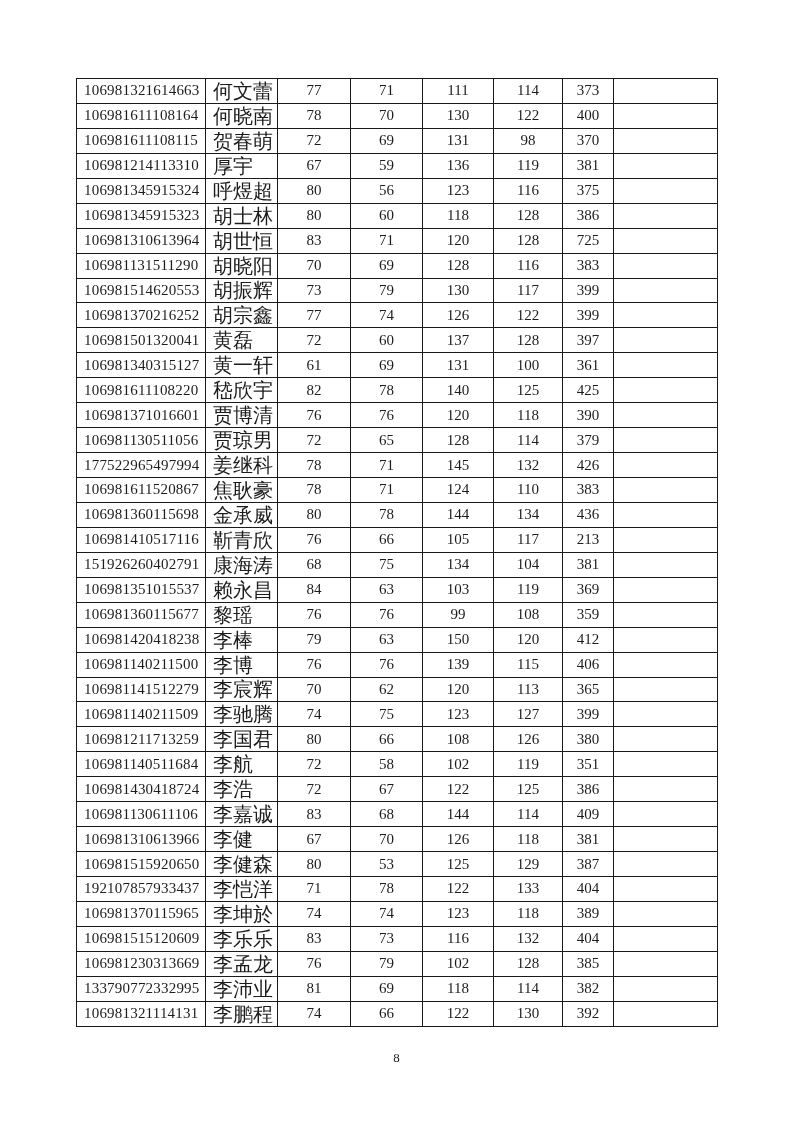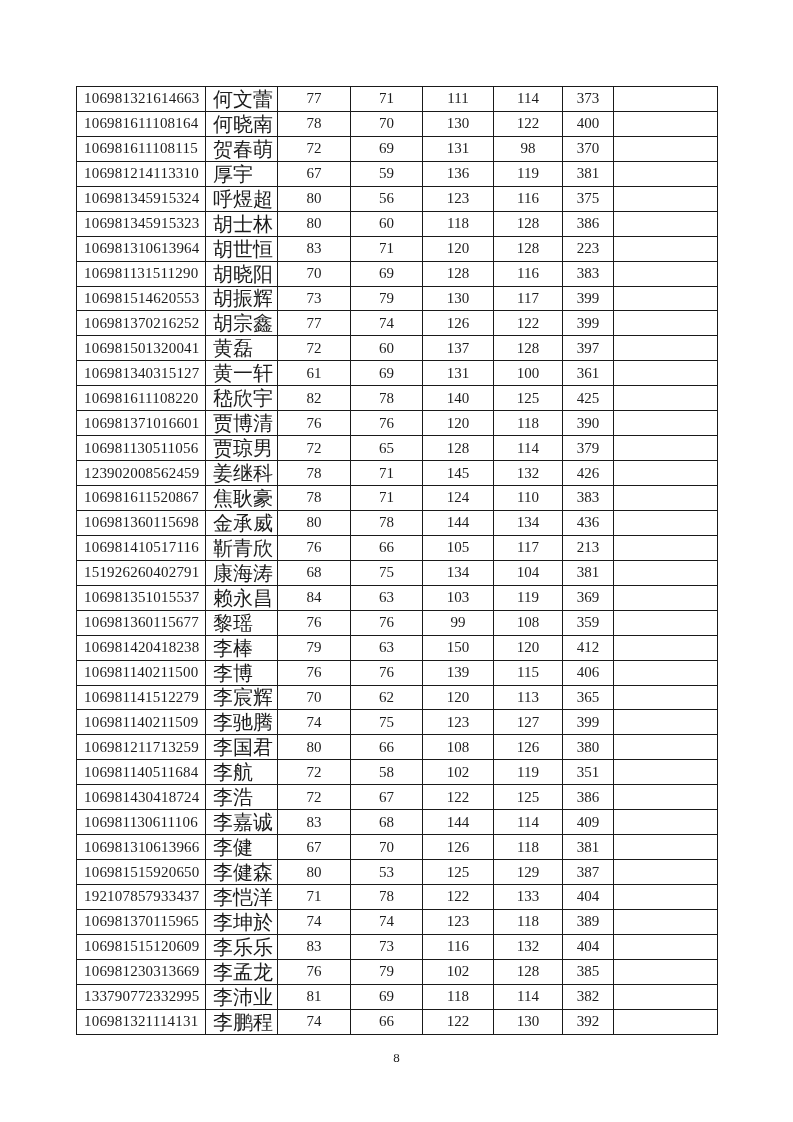--- a/index.html
+++ b/index.html
@@ -10,21 +10,21 @@
   .page {
     position: relative;
     width: 793px;
     height: 1122px;
     background: #ffffff;
     overflow: hidden;
   }
   .score-table {
     position: absolute;
     left: 76px;
-    top: 86px;
+    top: 78px;
     width: 641px;
     height: 949px;
     border-collapse: collapse;
     table-layout: fixed;
   }
   .score-table td {
     border: 1px solid #1a1a1a;
     font-size: 15px;
     color: #1c1c1c;
     text-align: center;
@@ -135,21 +135,21 @@
           <td class="col-6">386</td>
           <td class="col-7"></td>
         </tr>
         <tr>
           <td class="col-0">106981310613964</td>
           <td class="col-1">胡世恒</td>
           <td class="col-2">83</td>
           <td class="col-3">71</td>
           <td class="col-4">120</td>
           <td class="col-5">128</td>
-          <td class="col-6">223</td>
+          <td class="col-6">725</td>
           <td class="col-7"></td>
         </tr>
         <tr>
           <td class="col-0">106981131511290</td>
           <td class="col-1">胡晓阳</td>
           <td class="col-2">70</td>
           <td class="col-3">69</td>
           <td class="col-4">128</td>
           <td class="col-5">116</td>
           <td class="col-6">383</td>
@@ -219,21 +219,21 @@
           <td class="col-0">106981130511056</td>
           <td class="col-1">贾琼男</td>
           <td class="col-2">72</td>
           <td class="col-3">65</td>
           <td class="col-4">128</td>
           <td class="col-5">114</td>
           <td class="col-6">379</td>
           <td class="col-7"></td>
         </tr>
         <tr>
-          <td class="col-0">123902008562459</td>
+          <td class="col-0">177522965497994</td>
           <td class="col-1">姜继科</td>
           <td class="col-2">78</td>
           <td class="col-3">71</td>
           <td class="col-4">145</td>
           <td class="col-5">132</td>
           <td class="col-6">426</td>
           <td class="col-7"></td>
         </tr>
         <tr>
           <td class="col-0">106981611520867</td>

